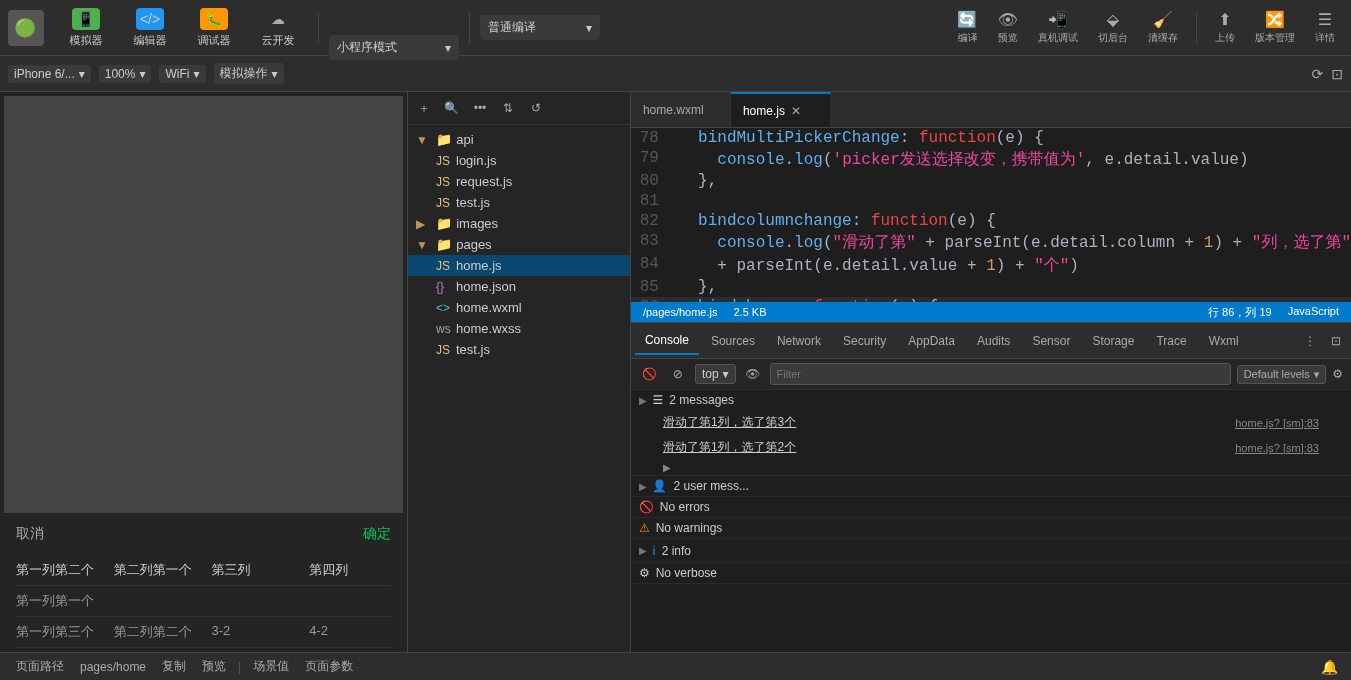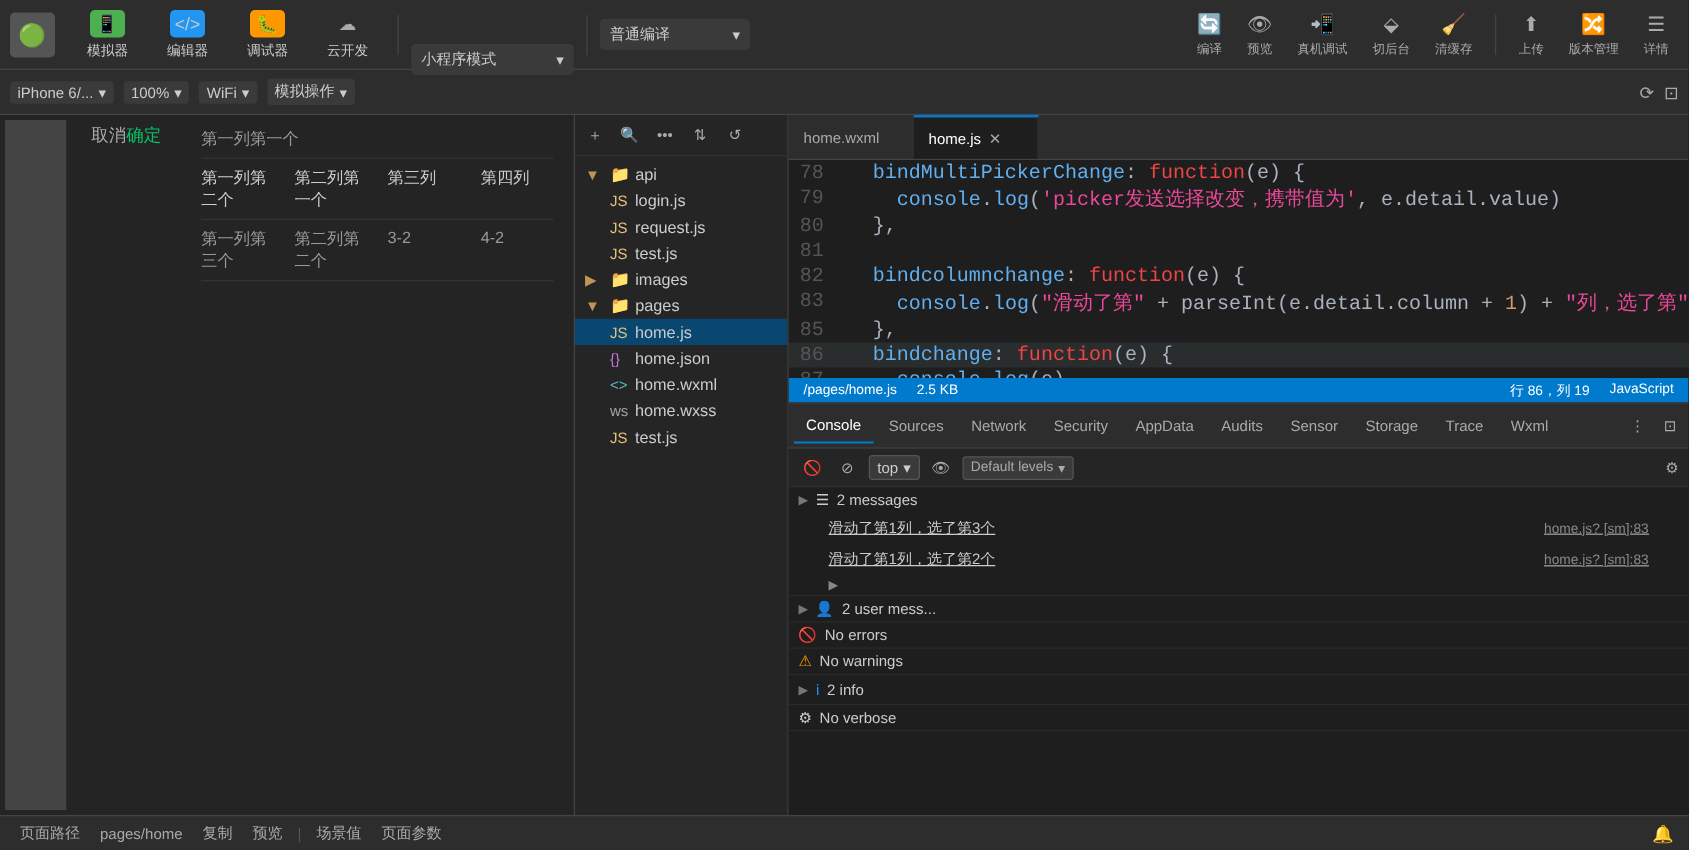--- a/index.html
+++ b/index.html
@@ -49,21 +49,21 @@
       display: flex; align-items: center; gap: 4px; padding: 2px 6px;
       background: #3a3a3a; border-radius: 3px; color: #ccc; font-size: 12px; cursor: pointer;
     }
     .second-toolbar-right { margin-left: auto; display: flex; gap: 8px; }
     .icon-sm { font-size: 14px; }
 
     
     .main-area { display: flex; height: calc(680px - 56px - 36px - 28px); }
 
     
-    .simulator-panel { width: 460px; border-right: 1px solid #444; display: flex; flex-direction: row; background: #242424; }
+    .simulator-panel { width: 408px; border-right: 1px solid #444; display: flex; flex-direction: column; background: #242424; }
     .sim-screen { flex: 1; background: #3a3a3a; margin: 4px; display: flex; align-items: center; justify-content: center; }
     .sim-content { width: 100%; height: 100%; background: #444; }
     .sim-buttons { display: flex; justify-content: space-between; padding: 8px 16px; }
     .sim-cancel { color: #aaa; font-size: 14px; cursor: pointer; }
     .sim-confirm { color: #07c160; font-size: 14px; cursor: pointer; }
     .sim-table { padding: 4px 16px; }
     .sim-row { display: flex; padding: 6px 0; border-bottom: 1px solid #333; font-size: 13px; color: #999; gap: 16px; }
     .sim-row.header { font-size: 13px; color: #ccc; }
     .sim-col { flex: 1; }
 
@@ -232,28 +232,28 @@
 
   <div class="simulator-panel">
     <div class="sim-screen">
       <div class="sim-content"></div>
     </div>
     <div class="sim-buttons">
       <span class="sim-cancel">取消</span>
       <span class="sim-confirm">确定</span>
     </div>
     <div class="sim-table">
-      <div class="sim-row">
-        <span class="sim-col">第一列第一个</span>
-      </div>
       <div class="sim-row header">
         <span class="sim-col">第一列第二个</span>
         <span class="sim-col">第二列第一个</span>
         <span class="sim-col">第三列</span>
         <span class="sim-col">第四列</span>
+      </div>
+      <div class="sim-row">
+        <span class="sim-col">第一列第一个</span>
       </div>
       <div class="sim-row">
         <span class="sim-col">第一列第三个</span>
         <span class="sim-col">第二列第二个</span>
         <span class="sim-col">3-2</span>
         <span class="sim-col">4-2</span>
       </div>
     </div>
   </div>
 
@@ -350,20 +350,24 @@
             <span class="line-num">81</span>
             <span class="line-content"></span>
           </div>
           <div class="code-line">
             <span class="line-num">82</span>
             <span class="line-content">  <span class="fn">bindcolumnchange</span>: <span class="kw">function</span>(e) {</span>
           </div>
           <div class="code-line">
             <span class="line-num">83</span>
             <span class="line-content">    <span class="fn">console</span>.<span class="fn">log</span>(<span class="str">"滑动了第"</span> + parseInt(e.detail.column + <span class="num">1</span>) + <span class="str">"列，选了第"</span></span>
+          </div>
+          <div class="code-line">
+            <span class="line-num">84</span>
+            <span class="line-content">    + parseInt(e.detail.value + <span class="num">1</span>) + <span class="str">"个"</span>)</span>
           </div>
           <div class="code-line">
             <span class="line-num">85</span>
             <span class="line-content">  },</span>
           </div>
           <div class="code-line" style="background:#2a2d2e;">
             <span class="line-num">86</span>
             <span class="line-content">  <span class="fn">bindchange</span>: <span class="kw">function</span>(e) {</span>
           </div>
           <div class="code-line">
@@ -400,20 +404,21 @@
           </div>
 
           <div class="devtools-toolbar">
             <div class="dev-tool-btn">🚫</div>
             <div class="dev-tool-btn">⊘</div>
             <div style="display:flex;align-items:center;gap:4px;padding:2px 6px;background:#3a3a3a;border:1px solid #555;border-radius:3px;cursor:pointer;">
               <span>top</span>
               <span>▾</span>
             </div>
             <div class="dev-tool-btn">👁</div>
+            <input class="dev-filter" placeholder="Filter" style="">
             <div class="dev-levels">
               <span>Default levels</span>
               <span>▾</span>
             </div>
             <div class="dev-settings">⚙</div>
           </div>
 
           <div class="console-content">
 
             <div class="console-group">

